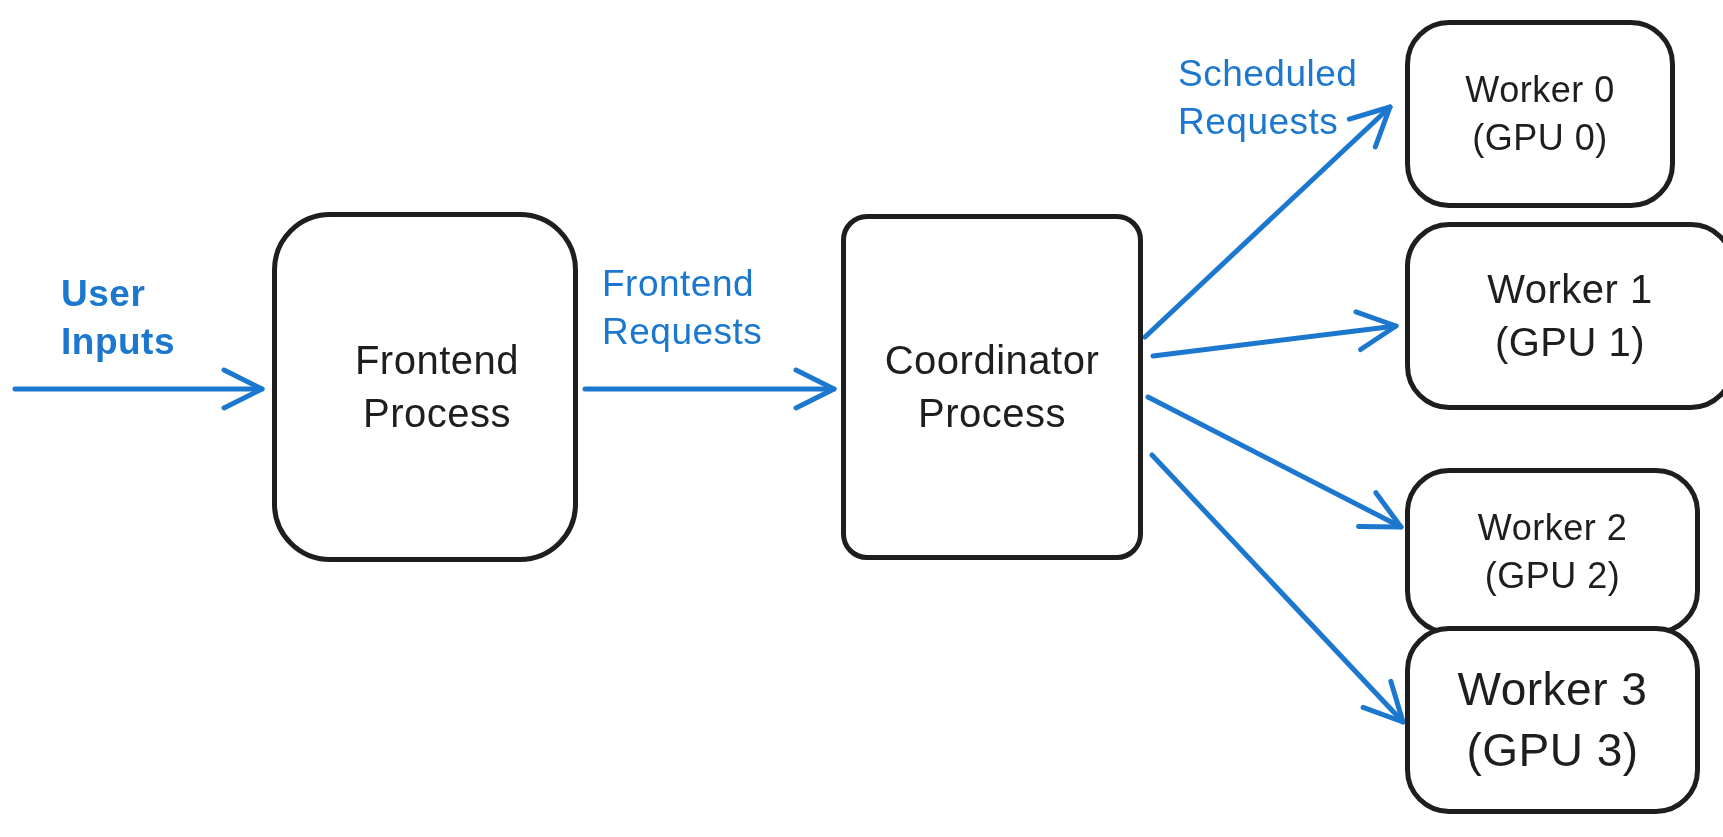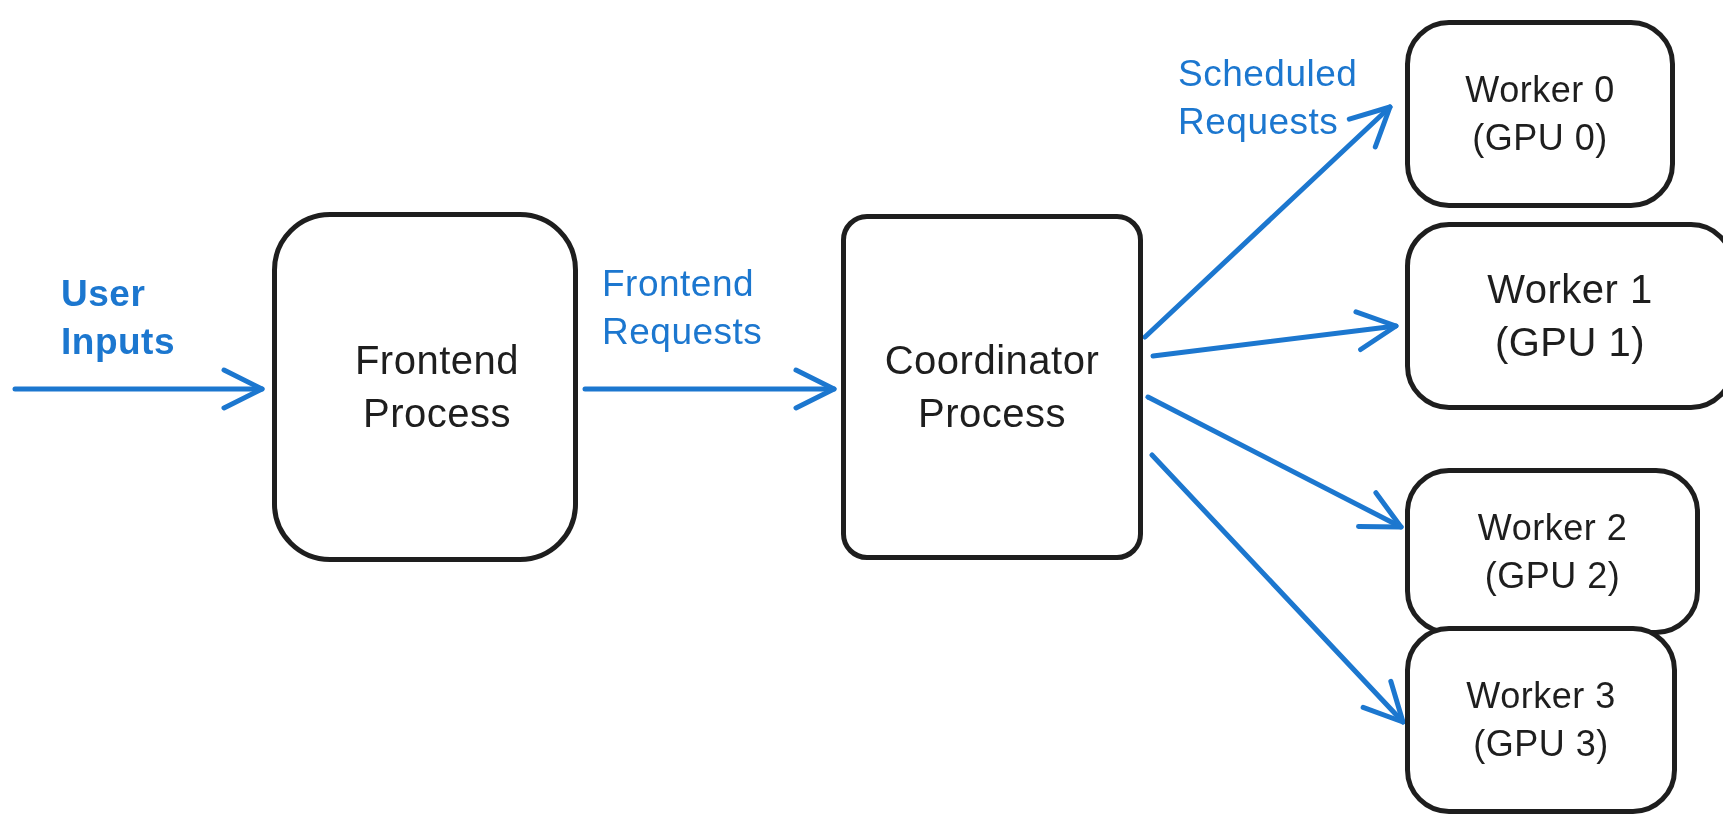--- a/index.html
+++ b/index.html
@@ -92,21 +92,21 @@
         <div>(GPU 0)</div>
       </div>
       <div class="node" style="left: 1405px; top: 222px; width: 330px; height: 188px; border-radius: 44px; font-size: 40px;">
         <div>Worker 1</div>
         <div>(GPU 1)</div>
       </div>
       <div class="node" style="left: 1405px; top: 424px; width: 295px; height: 167px; border-radius: 44px; font-size: 36px; margin-top: 44px;">
         <div>Worker 2</div>
         <div>(GPU 2)</div>
       </div>
-      <div class="node" style="left: 1405px; top: 626px; width: 272px; height: 188px; border-radius: 44px; font-size: 36px;">
+      <div class="node" style="left: 1405px; top: 626px; width: 295px; height: 188px; border-radius: 44px; font-size: 46px;">
         <div>Worker 3</div>
         <div>(GPU 3)</div>
       </div>
     </div>
   <div>
       <div class="flow-label" style="left: 61px; top: 270px; font-weight: bold;"><div>User</div><div>Inputs</div></div>
       <div class="flow-label" style="left: 602px; top: 260px;"><div>Frontend</div><div>Requests</div></div>
       <div class="flow-label" style="left: 1146px; top: 50px; margin-left: 32px;"><div>Scheduled</div><div>Requests</div></div>
     </div>
 </div>

